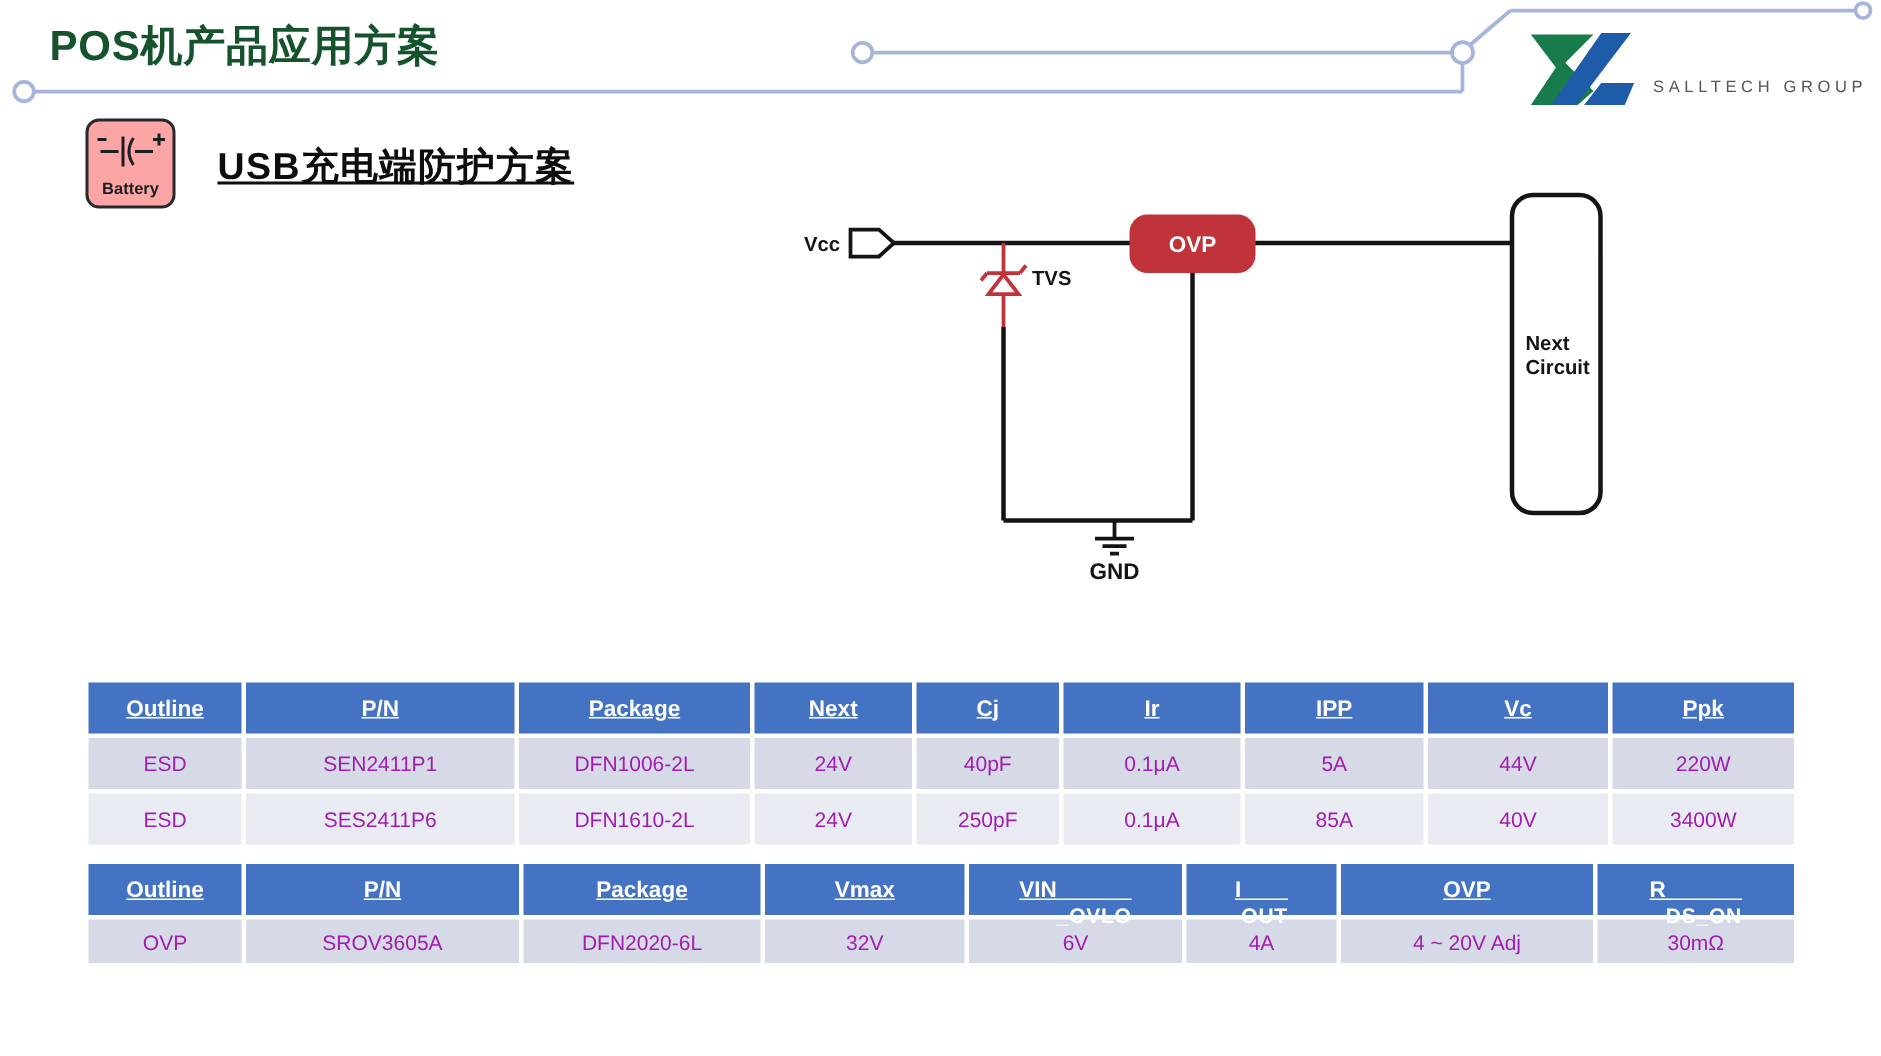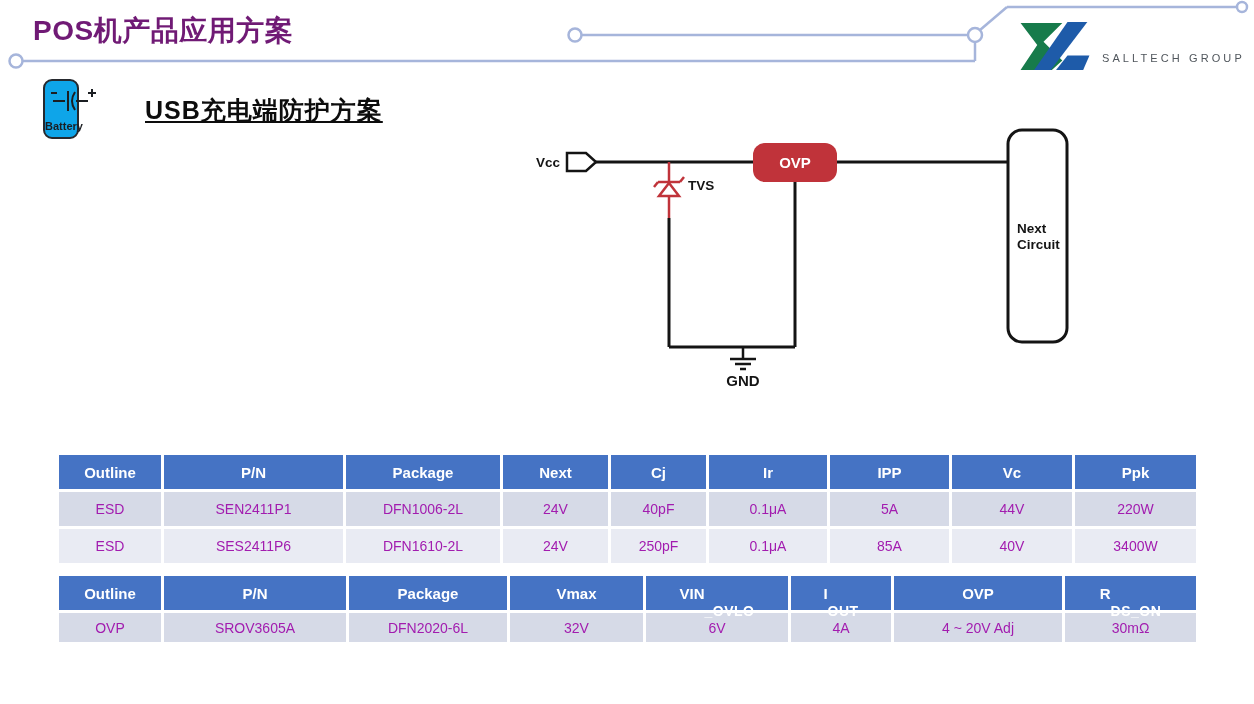--- a/index.html
+++ b/index.html
@@ -6,36 +6,36 @@
   html,body { background:#ffffff; }
   body { font-family:"Liberation Sans", sans-serif; }
   .slide {
     position:relative; width:1254px; height:704px; background:#ffffff;
     overflow:hidden; margin:0 auto;
   }
   
   .decor-svg { position:absolute; left:0; top:0; width:1254px; height:84px; pointer-events:none; }
   .page-title {
     position:absolute; left:33px; top:12px;
-    font-size:28px; font-weight:bold; color:#701a75; letter-spacing:0.5px;
+    font-size:28px; font-weight:bold; color:#14532d; letter-spacing:0.5px;
   }
   .logo { position:absolute; left:1020px; top:20px; width:230px; height:52px; }
   .logo-mark { position:absolute; left:0; top:2px; width:70px; height:48px; }
   .logo-cn {
     position:absolute; left:80px; top:2px; font-size:27px; font-weight:bold;
     color:#2E3237; letter-spacing:2px; white-space:nowrap;
   }
   .logo-en {
     position:absolute; left:82px; top:32px; font-size:11px; color:#50565C;
     letter-spacing:3.1px; white-space:nowrap;
   }
   
   .battery-box {
-    position:absolute; left:43px; top:79px; width:36px; height:60px;
-    border:2.5px solid #26292E; border-radius:9px; background:#0ea5e9;
+    position:absolute; left:57px; top:79px; width:60px; height:60px;
+    border:2.5px solid #26292E; border-radius:9px; background:#fca5a5;
   }
   .battery-symbol { position:absolute; left:0; top:2px; width:55px; height:34px; }
   .battery-label {
     position:absolute; left:0; bottom:5px; width:100%; text-align:center;
     font-size:11px; font-weight:bold; color:#1B1E22;
   }
   .section-heading {
     position:absolute; left:145px; top:94px;
     font-size:25px; font-weight:bold; color:#0D0D0D; letter-spacing:1px;text-decoration:underline;
   }
@@ -48,21 +48,21 @@
   .circuit-svg text { font-family:"Liberation Sans", sans-serif; }
   
   .spec-table {
     position:absolute; left:56px; border-collapse:separate; border-spacing:3px;
     table-layout:fixed; width:1143px;
   }
   .table-esd { top:452px; }
   .table-ovp { top:573px; }
   .spec-table th {
     background:#4573C4; color:#ffffff; font-size:15px; font-weight:bold;
-    text-align:center; vertical-align:middle;
+    text-align:center; vertical-align:middle;text-decoration:underline;
   }
   .spec-table td {
     color:#a21caf; font-size:14px; text-align:center; vertical-align:middle;
   }
   .table-esd th { height:34px; }
   .table-esd td { height:34px; }
   .table-esd tbody tr:nth-child(1) td { background:#D6DAE7; }
   .table-esd tbody tr:nth-child(2) td { background:#E9EBF3; }
   .table-ovp th { height:34px; }
   .table-ovp td { height:29px; background:#D6DAE7; }

